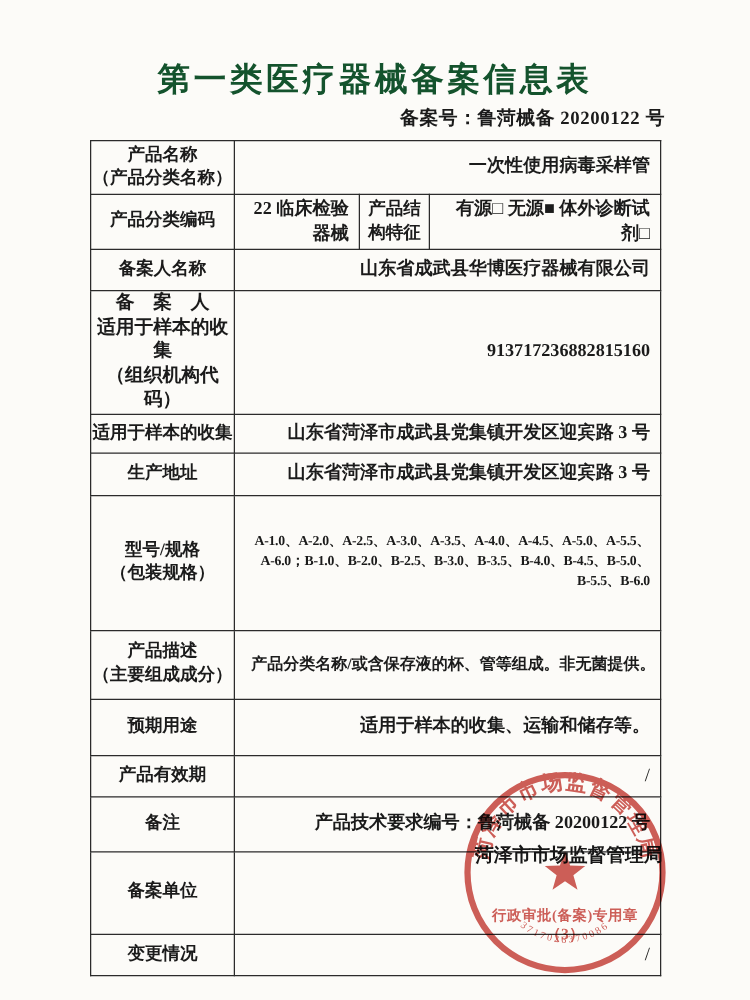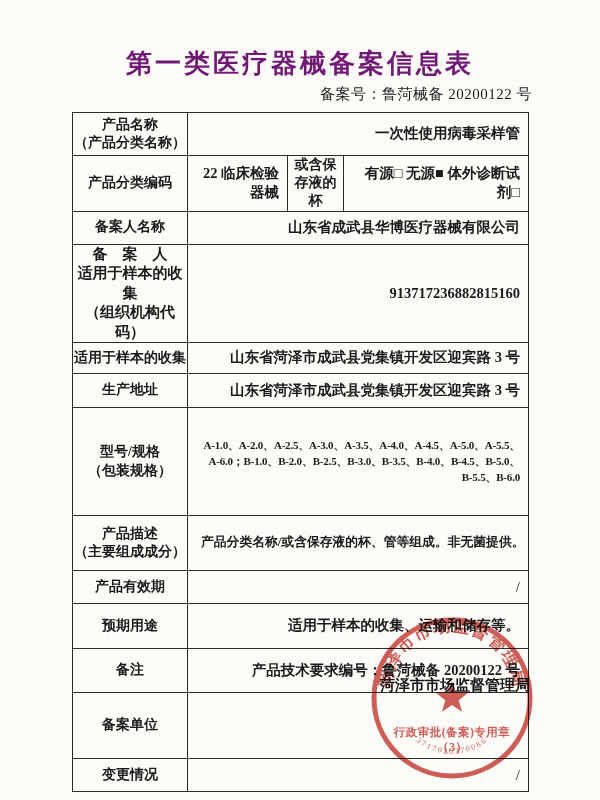--- a/index.html
+++ b/index.html
@@ -9,25 +9,25 @@
     width:600px; height:800px;
     background:#fcfbf8;
     overflow:hidden;
     font-family:"Liberation Serif", serif;
     color:#1b1b1b;
   }
   .title {
     position:absolute; top:46px; left:0; width:100%;
     text-align:center;
     font-size:26px; font-weight:700; letter-spacing:3px;
-    color:#701a75;
+    color:#14532d;
   }
   .record-no {
     position:absolute; top:85px; right:68px;
-    font-size:15px; font-weight:400; letter-spacing:0.5px;
+    font-size:15px; font-weight:700; letter-spacing:0.5px;
   }
   table.doc-table {
     position:absolute; left:72px; top:112px;
     width:457px;
     border-collapse:collapse;
     table-layout:fixed;
   }
   .doc-table td {
     border:1.6px solid #2b2b2b;
     vertical-align:middle;
@@ -84,21 +84,21 @@
         <td class="lbl">
           <div>产品名称</div>
           <div>（产品分类名称）</div>
         </td>
         <td class="val" colspan="3">一次性使用病毒采样管</td>
       </tr>
 
       <tr style="height:42px">
         <td class="lbl">产品分类编码</td>
         <td class="val">22 临床检验器械</td>
-        <td class="lbl">或含保存液的杯</td>
+        <td class="lbl">产品结构特征</td>
         <td class="val">有源□  无源■  体外诊断试剂□</td>
       </tr>
 
       <tr style="height:33px">
         <td class="lbl">备案人名称</td>
         <td class="val" colspan="3">山东省成武县华博医疗器械有限公司</td>
       </tr>
 
       <tr style="height:60px">
         <td class="lbl small">
@@ -128,28 +128,28 @@
       </tr>
 
       <tr style="height:55px">
         <td class="lbl">
           <div>产品描述</div>
           <div>（主要组成成分）</div>
         </td>
         <td class="val tight" colspan="3">产品分类名称/或含保存液的杯、管等组成。非无菌提供。</td>
       </tr>
 
+      <tr style="height:45px">
+        <td class="lbl">预期用途</td>
+        <td class="val" colspan="3">适用于样本的收集、运输和储存等。</td>
+      </tr>
+
       <tr style="height:33px">
         <td class="lbl">产品有效期</td>
         <td class="val slash" colspan="3">/</td>
-      </tr>
-
-      <tr style="height:45px">
-        <td class="lbl">预期用途</td>
-        <td class="val" colspan="3">适用于样本的收集、运输和储存等。</td>
       </tr>
 
       <tr style="height:44px">
         <td class="lbl">备注</td>
         <td class="val" colspan="3">产品技术要求编号：鲁菏械备 20200122 号</td>
       </tr>
 
       <tr style="height:66px">
         <td class="lbl">备案单位</td>
         <td class="val" colspan="3"></td>

